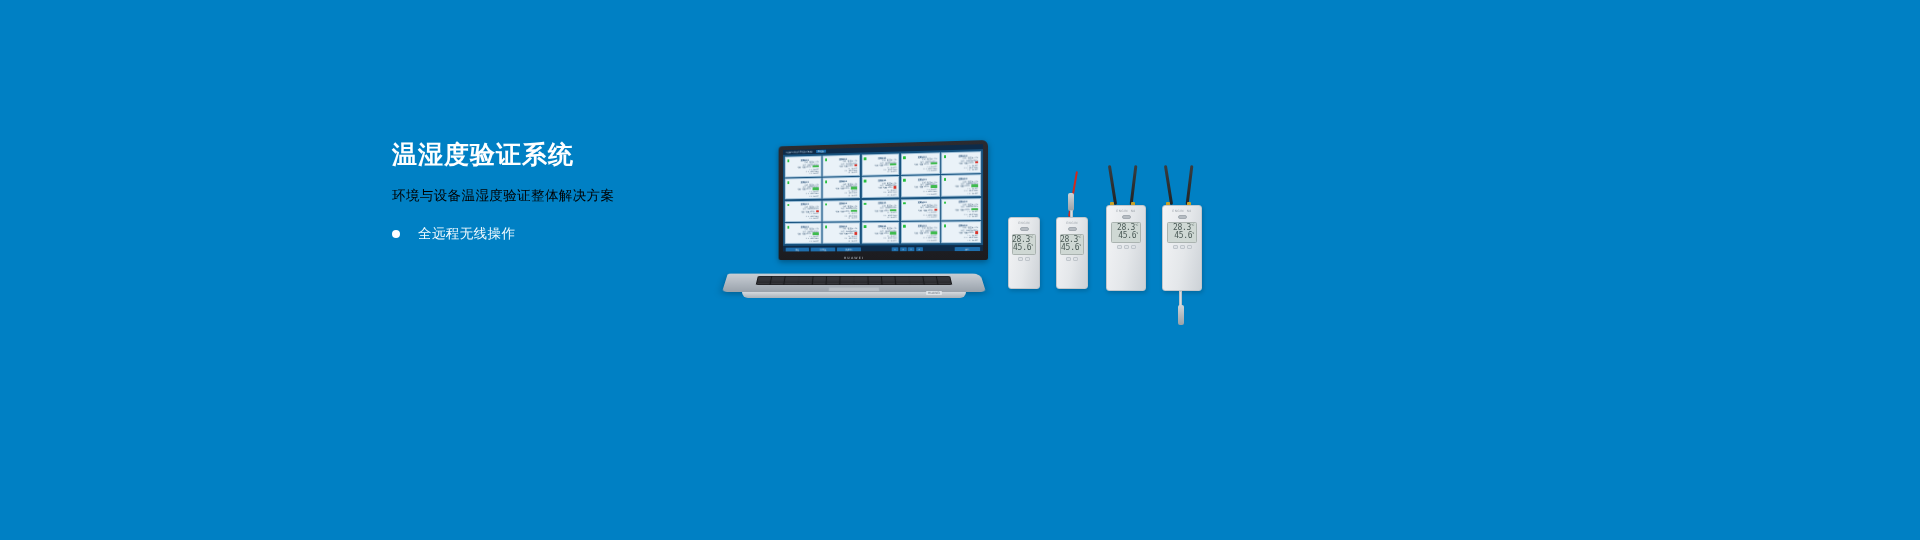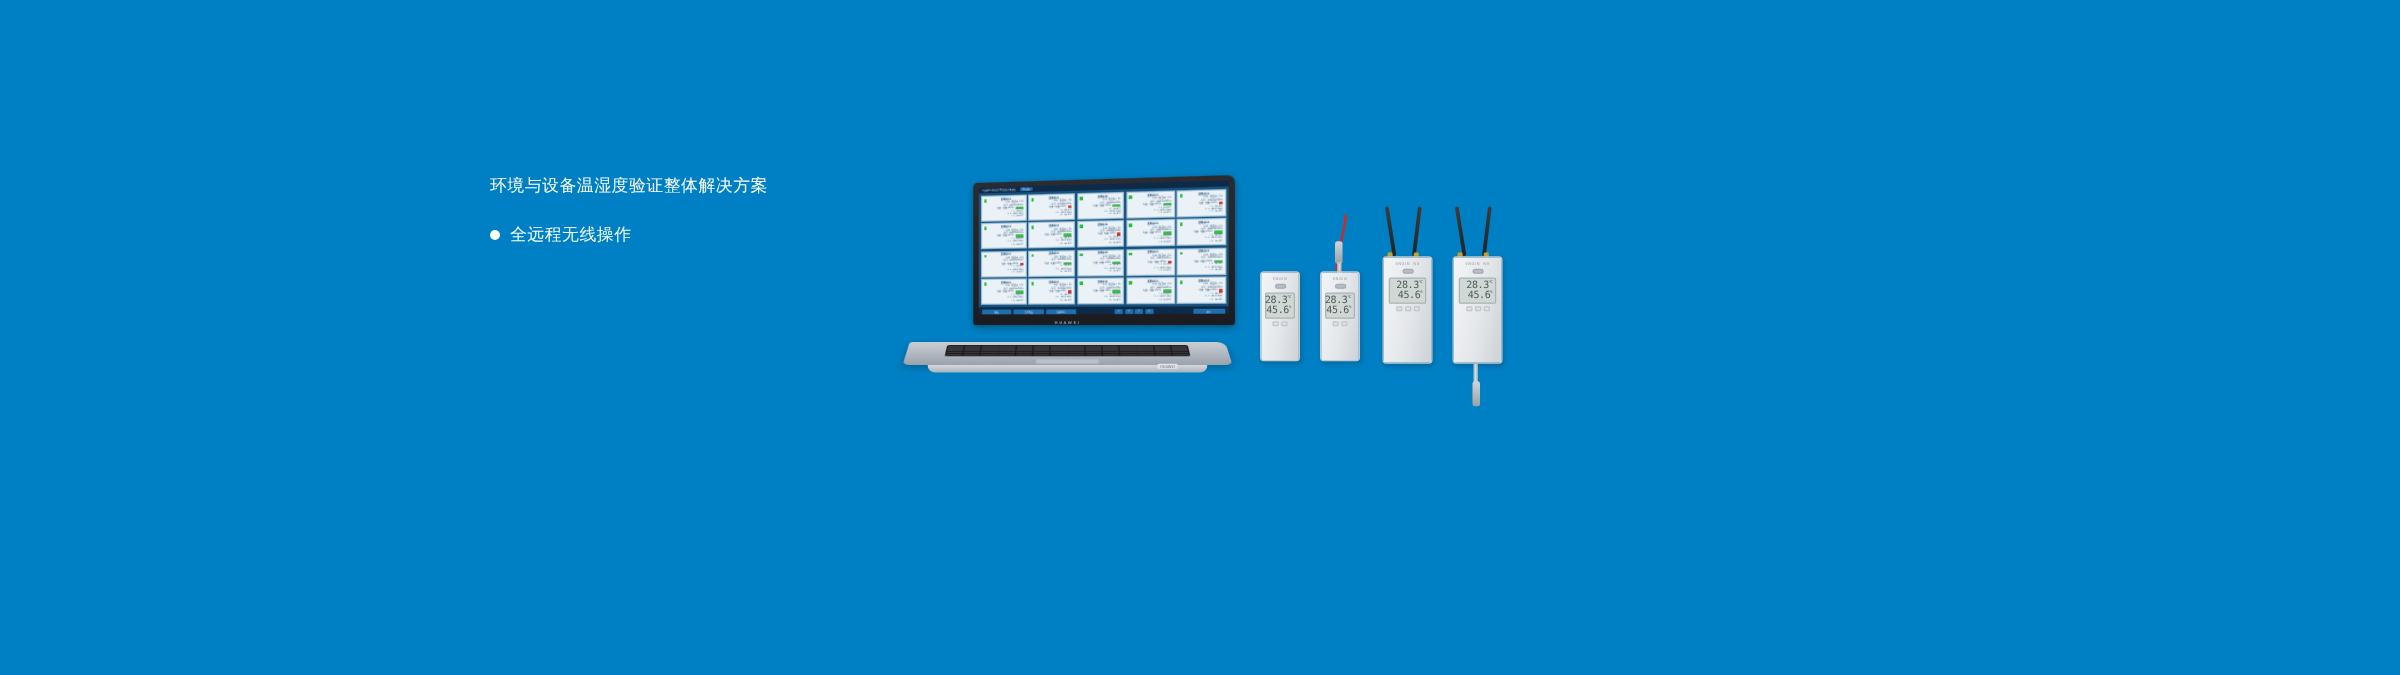--- a/index.html
+++ b/index.html
@@ -11,26 +11,26 @@
   }
   .banner { position:absolute; inset:0; background:#0080c4; }
 
   
   .textblock { position:absolute; left:392px; top:140px; width:330px; }
   .title {
     font-size:25px; font-weight:bold; color:#ffffff;
     letter-spacing:1px; line-height:1.2; margin-bottom:16px;
   }
   .subtitle {
-    font-size:13.5px; color:#ffffff; letter-spacing:.4px;
+    font-size:13.5px; color:#000000; letter-spacing:.4px;
     margin-bottom:20px; line-height:1.4;
   }
   .bullets { list-style:none; }
   .bullet {
-    display:flex; align-items:center; gap:8px;
+    display:flex; align-items:center; gap:18px;
     font-size:13.5px; color:#f2fbff; margin-bottom:15px;
     letter-spacing:.4px;
   }
   .dot { width:8px; height:8px; border-radius:50%; background:#ffffff; flex:0 0 8px; }
 
   
   .laptop { position:absolute; left:720px; top:140px; width:268px; height:160px; }
   .lid {
     position:absolute; left:44px; top:0; width:224px; height:120px;
     background:linear-gradient(180deg,#2b2b30 0%,#1c1c20 100%);
@@ -151,20 +151,21 @@
   .probe-tip { position:absolute; width:6px; background:linear-gradient(180deg,#cfd4d8,#9aa1a7);
                border-radius:2px; }
   .red-cable { position:absolute; width:2px; background:#d12a1e; border-radius:1px; }
 </style>
 </head>
 <body>
 
 <div class="banner">
 
   <div class="textblock">
+    <div class="title">温湿度验证系统</div>
     <div class="subtitle">环境与设备温湿度验证整体解决方案</div>
     <ul class="bullets">
       <li class="bullet">
         <span class="dot"></span>
         <span>全远程无线操作</span>
       </li>
     </ul>
   </div>
 
   <div class="laptop">

